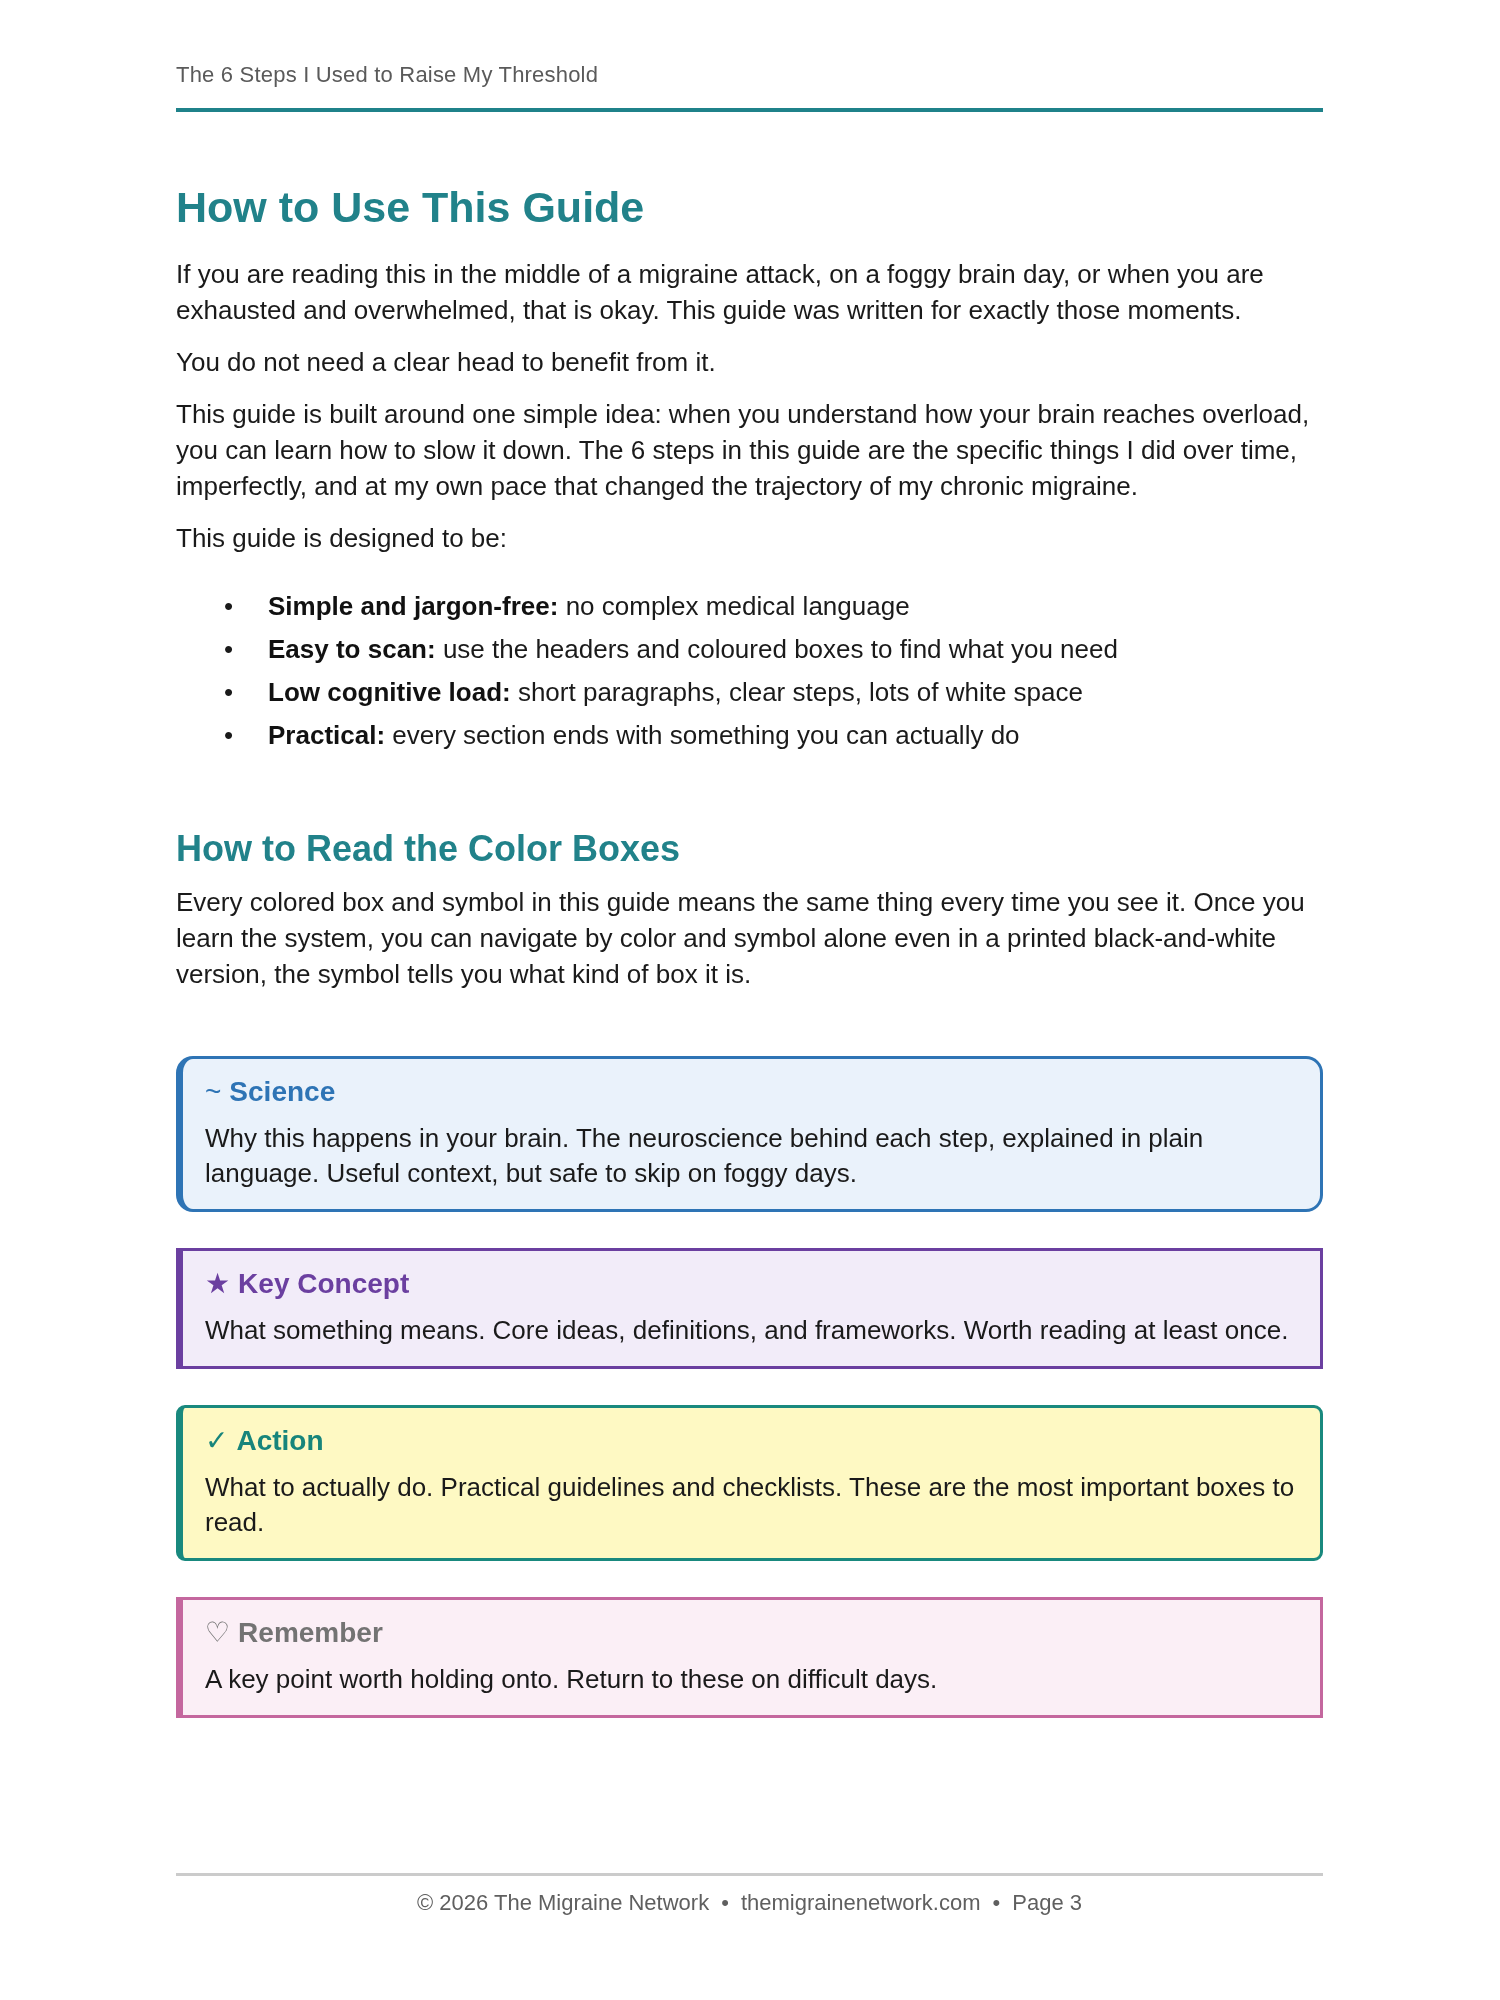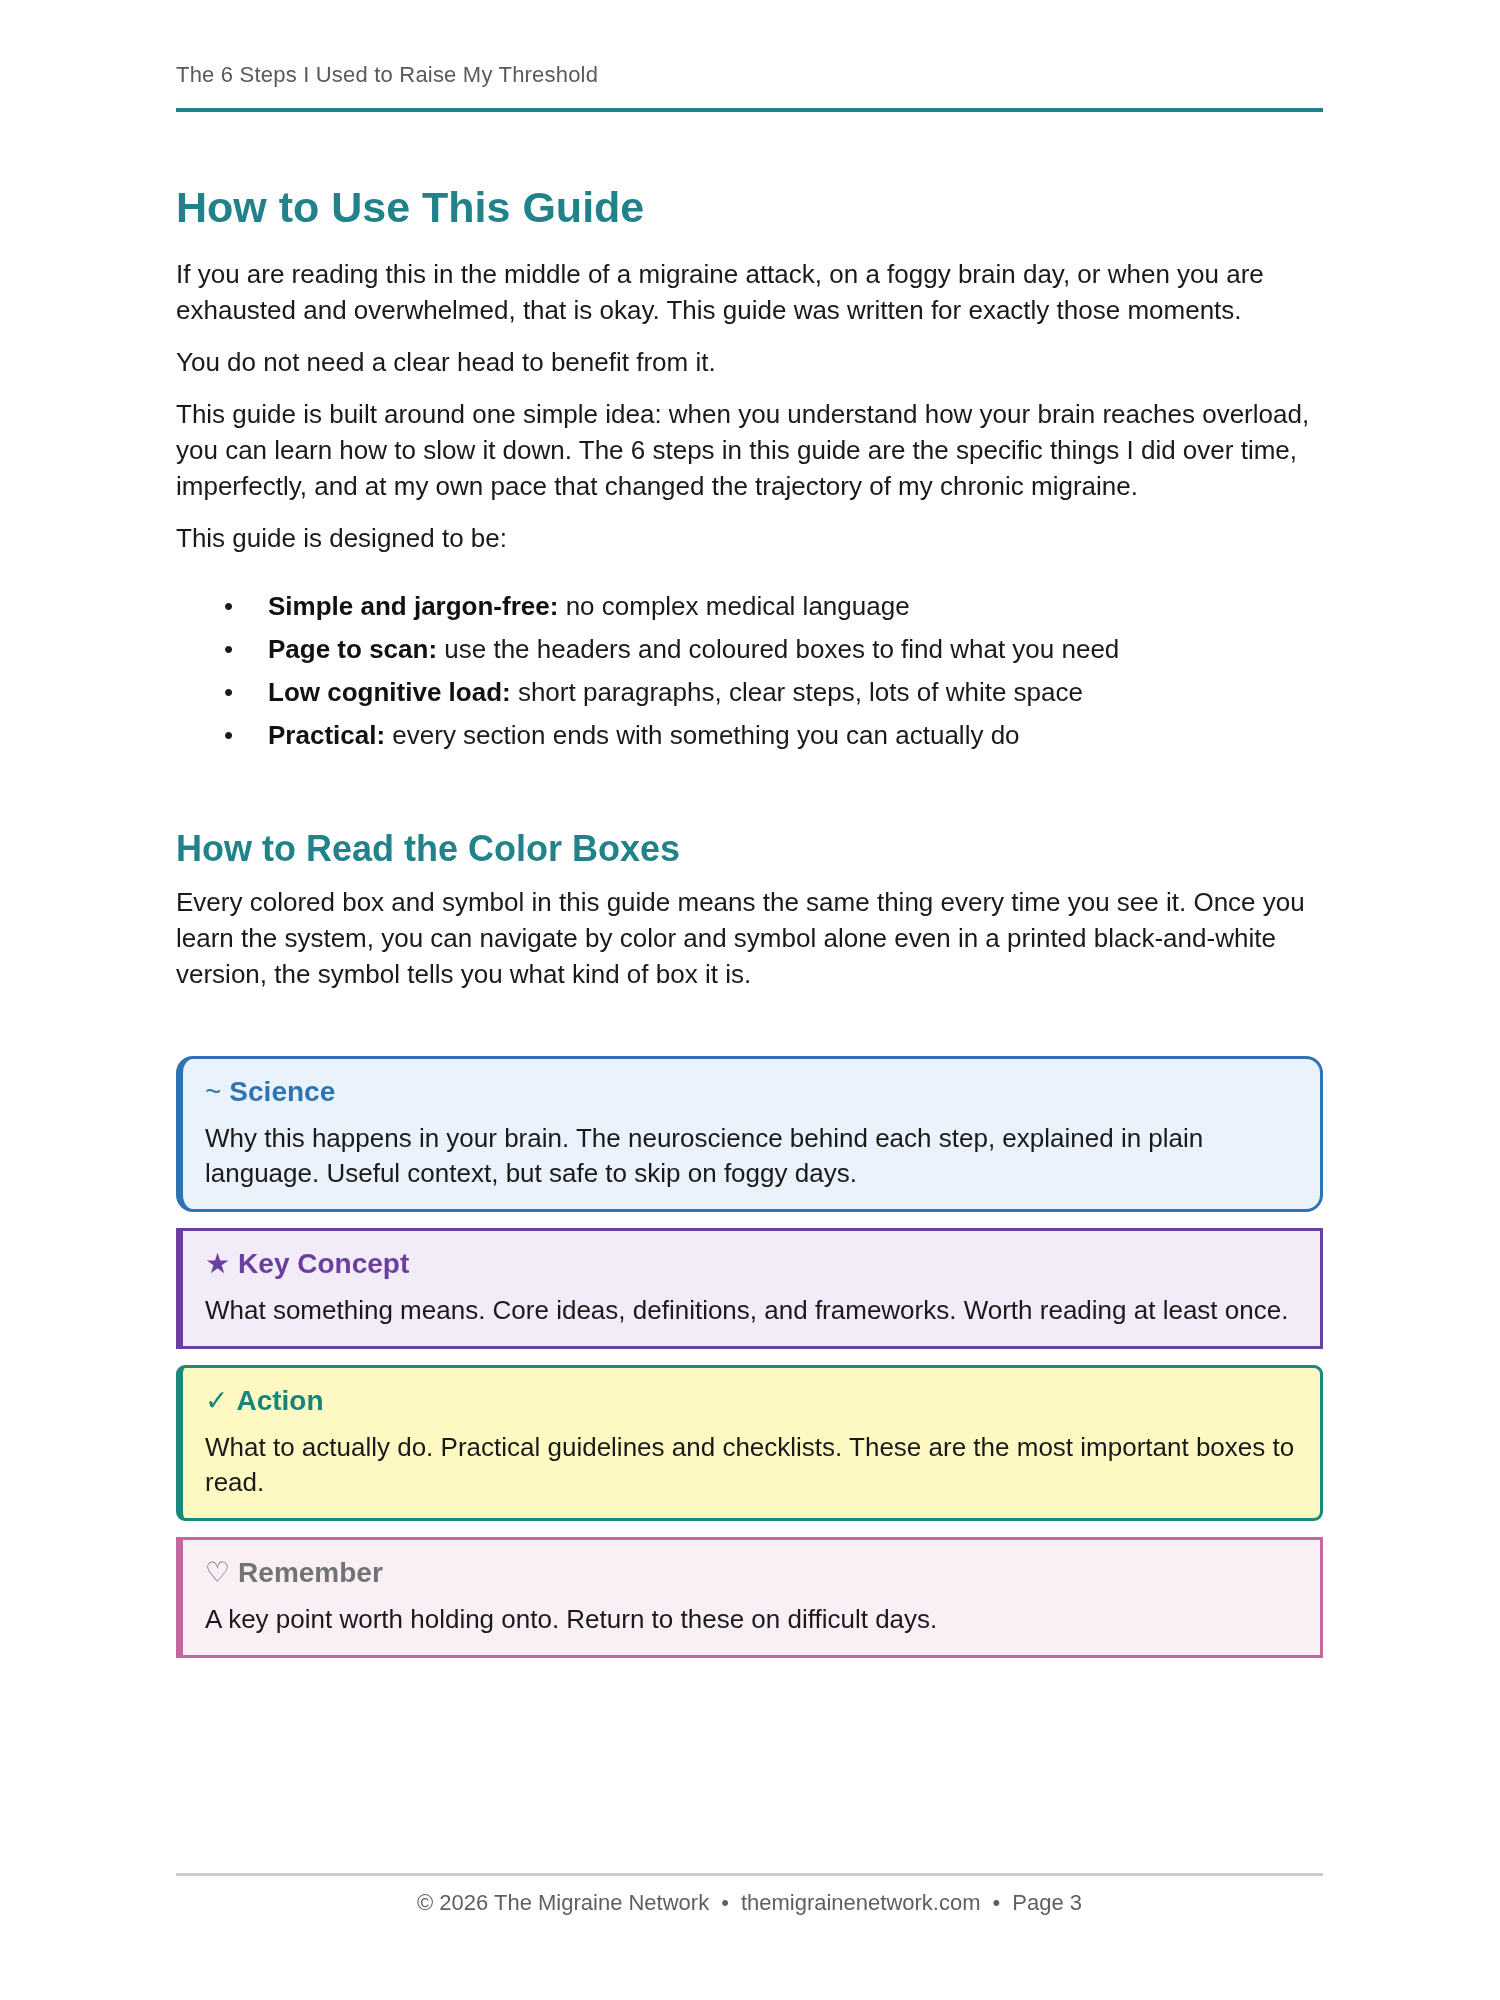--- a/index.html
+++ b/index.html
@@ -76,21 +76,21 @@
     position: absolute;
     left: 48px;
     top: 0;
     font-size: 26px;
     color: #1a1a1a;
   }
   ul.design-list .lead { font-weight: bold; color: #111111; }
 
   
   .callout {
-    margin-top: 16px;
+    margin-top: 36px;
     border-style: solid;
     border-width: 3px 3px 3px 7px;
     padding: 16px 24px 18px 22px;
   }
   .callout.first { margin-top: 64px; border-radius: 17px; }
   .callout-title {
     font-size: 28px;
     font-weight: bold;
     line-height: 34px;
     margin-bottom: 12px;
@@ -143,21 +143,21 @@
     <p class="body-text">You do not need a clear head to benefit from it.</p>
     <p class="body-text">This guide is built around one simple idea: when you understand how your brain reaches overload, you can learn how to slow it down. The 6 steps in this guide are the specific things I did over time, imperfectly, and at my own pace that changed the trajectory of my chronic migraine.</p>
     <p class="body-text">This guide is designed to be:</p>
 
     <ul class="design-list">
       <li>
         <span class="lead">Simple and jargon-free:</span>
         <span>no complex medical language</span>
       </li>
       <li>
-        <span class="lead">Page to scan:</span>
+        <span class="lead">Easy to scan:</span>
         <span>use the headers and coloured boxes to find what you need</span>
       </li>
       <li>
         <span class="lead">Low cognitive load:</span>
         <span>short paragraphs, clear steps, lots of white space</span>
       </li>
       <li>
         <span class="lead">Practical:</span>
         <span>every section ends with something you can actually do</span>
       </li>

